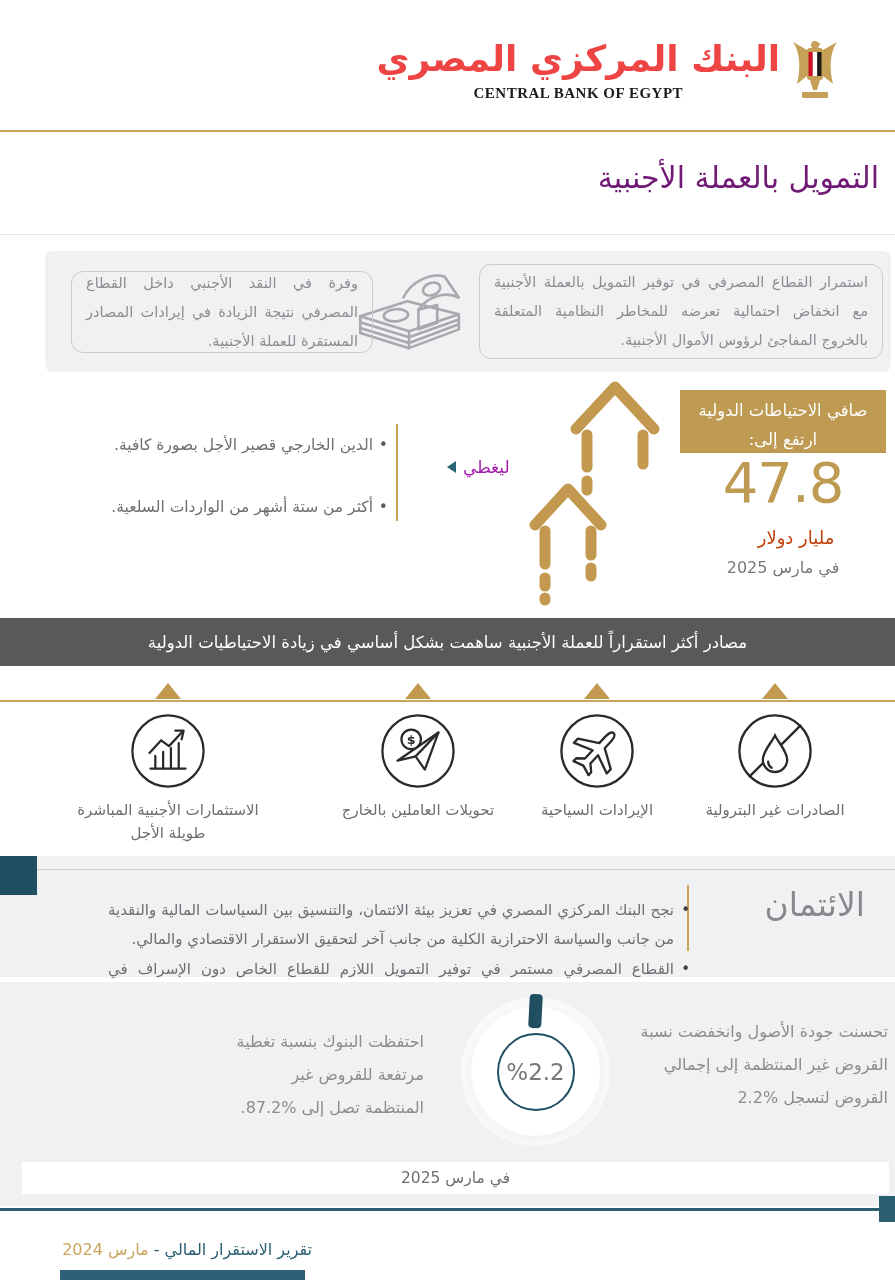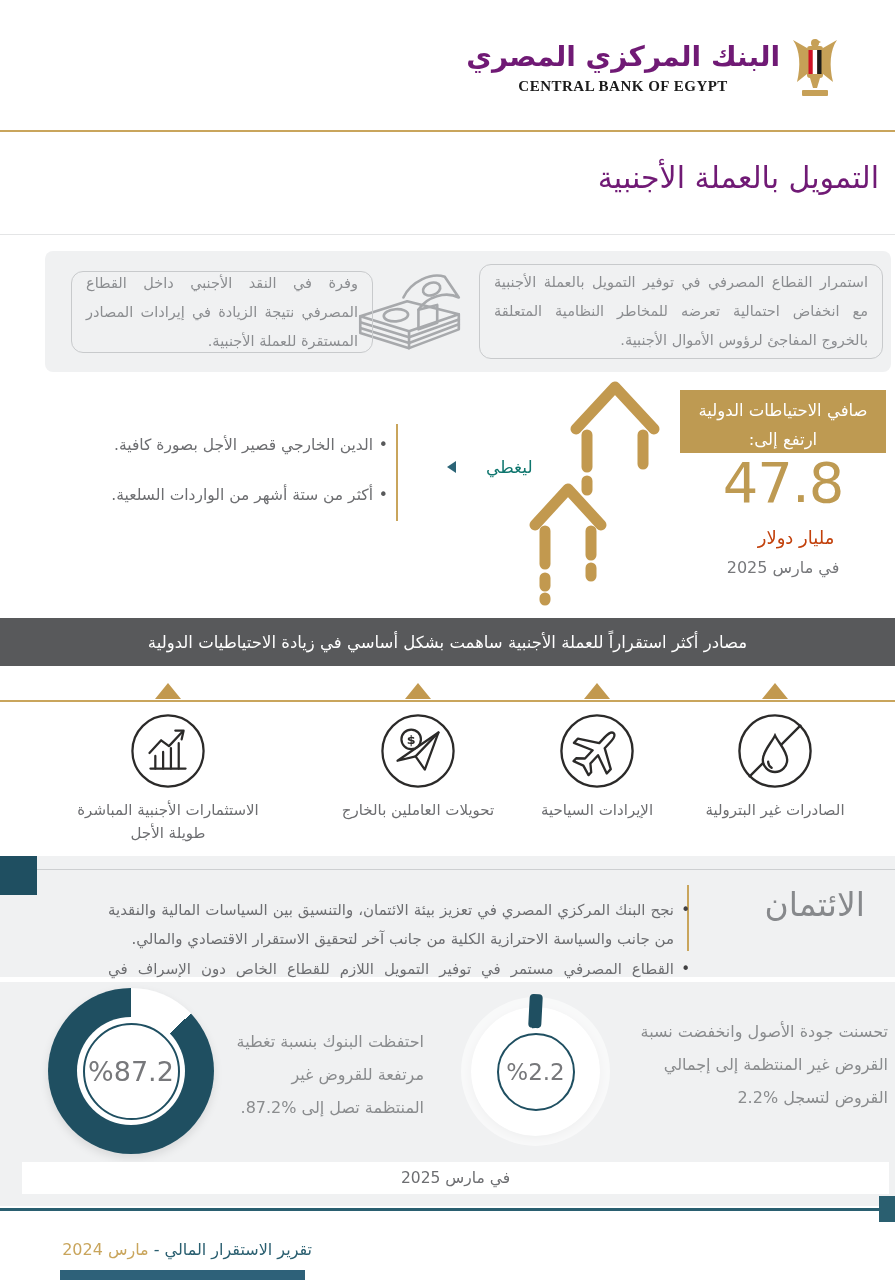--- a/index.html
+++ b/index.html
@@ -3,21 +3,21 @@
 <meta charset="utf-8">
 <style>
   html,body{margin:0;padding:0;background:#fff;}
   .page{position:relative;width:895px;height:1280px;background:#fff;overflow:hidden;
         font-family:"DejaVu Sans",sans-serif;direction:rtl;}
   .abs{position:absolute;}
 
   
   .logo{top:36px;right:55px;display:flex;flex-direction:row-reverse;align-items:center;gap:10px;direction:ltr;}
   .logo-text{text-align:center;}
-  .logo-ar{font-size:28px;font-weight:bold;color:#701a75;line-height:1.3;}
+  .logo-ar{font-size:36px;font-weight:bold;color:#ef4444;line-height:1.3;}
   .logo-en{font-family:"Liberation Serif",serif;font-weight:bold;font-size:15px;letter-spacing:.5px;color:#1b1b1b;margin-top:2px;}
   .gold-rule{top:130px;left:0;right:0;height:1.5px;background:#C9A55C;}
 
   .title{top:160px;right:16px;margin:0;font-size:30px;font-weight:400;color:#701a75;}
   .title-rule{top:234px;left:0;right:0;height:1px;background:#E4E5E6;}
 
   
   .summary-band{top:251px;left:45px;right:4px;height:121px;background:#F0F1F2;border-radius:8px;}
   .sum-box{position:absolute;border:1px solid #C8CACC;border-radius:12px;box-sizing:border-box;
            display:flex;align-items:center;padding:4px 14px;}
@@ -28,25 +28,25 @@
 
   
   .gold-box{top:390px;left:680px;width:206px;height:63px;background:#BE9A52;color:#fff;
             font-size:16.5px;line-height:1.75;text-align:center;box-sizing:border-box;padding-top:7px;}
   .big-number{top:450px;left:680px;width:206px;text-align:center;font-size:56px;color:#BE9A52;letter-spacing:-1px;direction:ltr;}
   .res-unit{top:527px;left:693px;width:206px;text-align:center;font-size:18px;color:#c2410c;}
   .res-date{top:558px;left:680px;width:206px;text-align:center;font-size:16px;color:#77787B;}
   .arrows-svg{left:513px;top:372px;width:162px;height:235px;}
   .covers{left:447px;top:457px;display:flex;align-items:center;gap:7px;direction:ltr;}
   .tri-left{width:0;height:0;border-top:6px solid transparent;border-bottom:6px solid transparent;border-right:9px solid #2B6476;}
-  .covers span.w{color:#0f766e;font-size:17px;font-weight:500;margin-left:23px;}
+  .covers span.w{color:#a21caf;font-size:17px;font-weight:500;}
   .gold-vline{left:396px;top:424px;width:1.5px;height:97px;background:#C9A55C;}
   .covers-list{left:88px;top:434px;width:300px;margin:0;padding:0;list-style:none;}
   .covers-list li{position:relative;padding-right:15px;text-align:right;font-size:15.5px;color:#6D6E71;line-height:1.5;}
-  .covers-list li + li{margin-top:27px;}
+  .covers-list li + li{margin-top:39px;}
   .covers-list li::before{content:"•";position:absolute;right:0;top:0;color:#58595B;}
 
   
   .banner{top:618px;left:0;right:0;height:48px;background:#58595B;color:#FFFFFF;
           display:flex;align-items:center;justify-content:center;font-size:16.5px;}
 
   
   .gold-line{top:700px;left:0;right:0;height:2px;background:#C9A55C;}
   .source-col{top:683px;width:220px;text-align:center;}
   .src-1{left:665px;} .src-2{left:487px;} .src-3{left:308px;} .src-4{left:58px;}
@@ -240,26 +240,20 @@
   <div class="abs credit-rule"></div>
   <h2 class="abs credit-title">الائتمان</h2>
   <div class="abs credit-vline"></div>
   <ul class="abs credit-list">
     <li>نجح البنك المركزي المصري في تعزيز بيئة الائتمان، والتنسيق بين السياسات المالية والنقدية من جانب والسياسة الاحترازية الكلية من جانب آخر لتحقيق الاستقرار الاقتصادي والمالي.</li>
     <li>القطاع المصرفي مستمر في توفير التمويل اللازم للقطاع الخاص دون الإسراف في المخاطرة.</li>
   </ul>
 
   <div class="abs charts-bg"></div>
 
-  <div class="donut donut-large">
-    <div class="ring" style="background: conic-gradient(rgb(255, 255, 255) 0deg, rgb(255, 255, 255) 46.08deg, rgb(31, 79, 97) 46.08deg, rgb(31, 79, 97) 360deg);"></div>
-    <div class="hole">
-      <div class="inner">%87.2</div>
-    </div>
-  </div>
   <p class="caption caption-87">احتفظت البنوك بنسبة تغطية مرتفعة للقروض غير المنتظمة تصل إلى %87.2.</p>
 
   <div class="donut donut-small">
     <div class="tick"></div>
     <div class="ring" style="background: conic-gradient(from -4deg, rgb(31, 79, 97) 0deg, rgb(31, 79, 97) 7.92deg, rgb(255, 255, 255) 7.92deg, rgb(255, 255, 255) 360deg);"></div>
     <div class="hole">
       <div class="inner">%2.2</div>
     </div>
   </div>
   <p class="caption caption-22">تحسنت جودة الأصول وانخفضت نسبة القروض غير المنتظمة إلى إجمالي القروض لتسجل %2.2</p>

